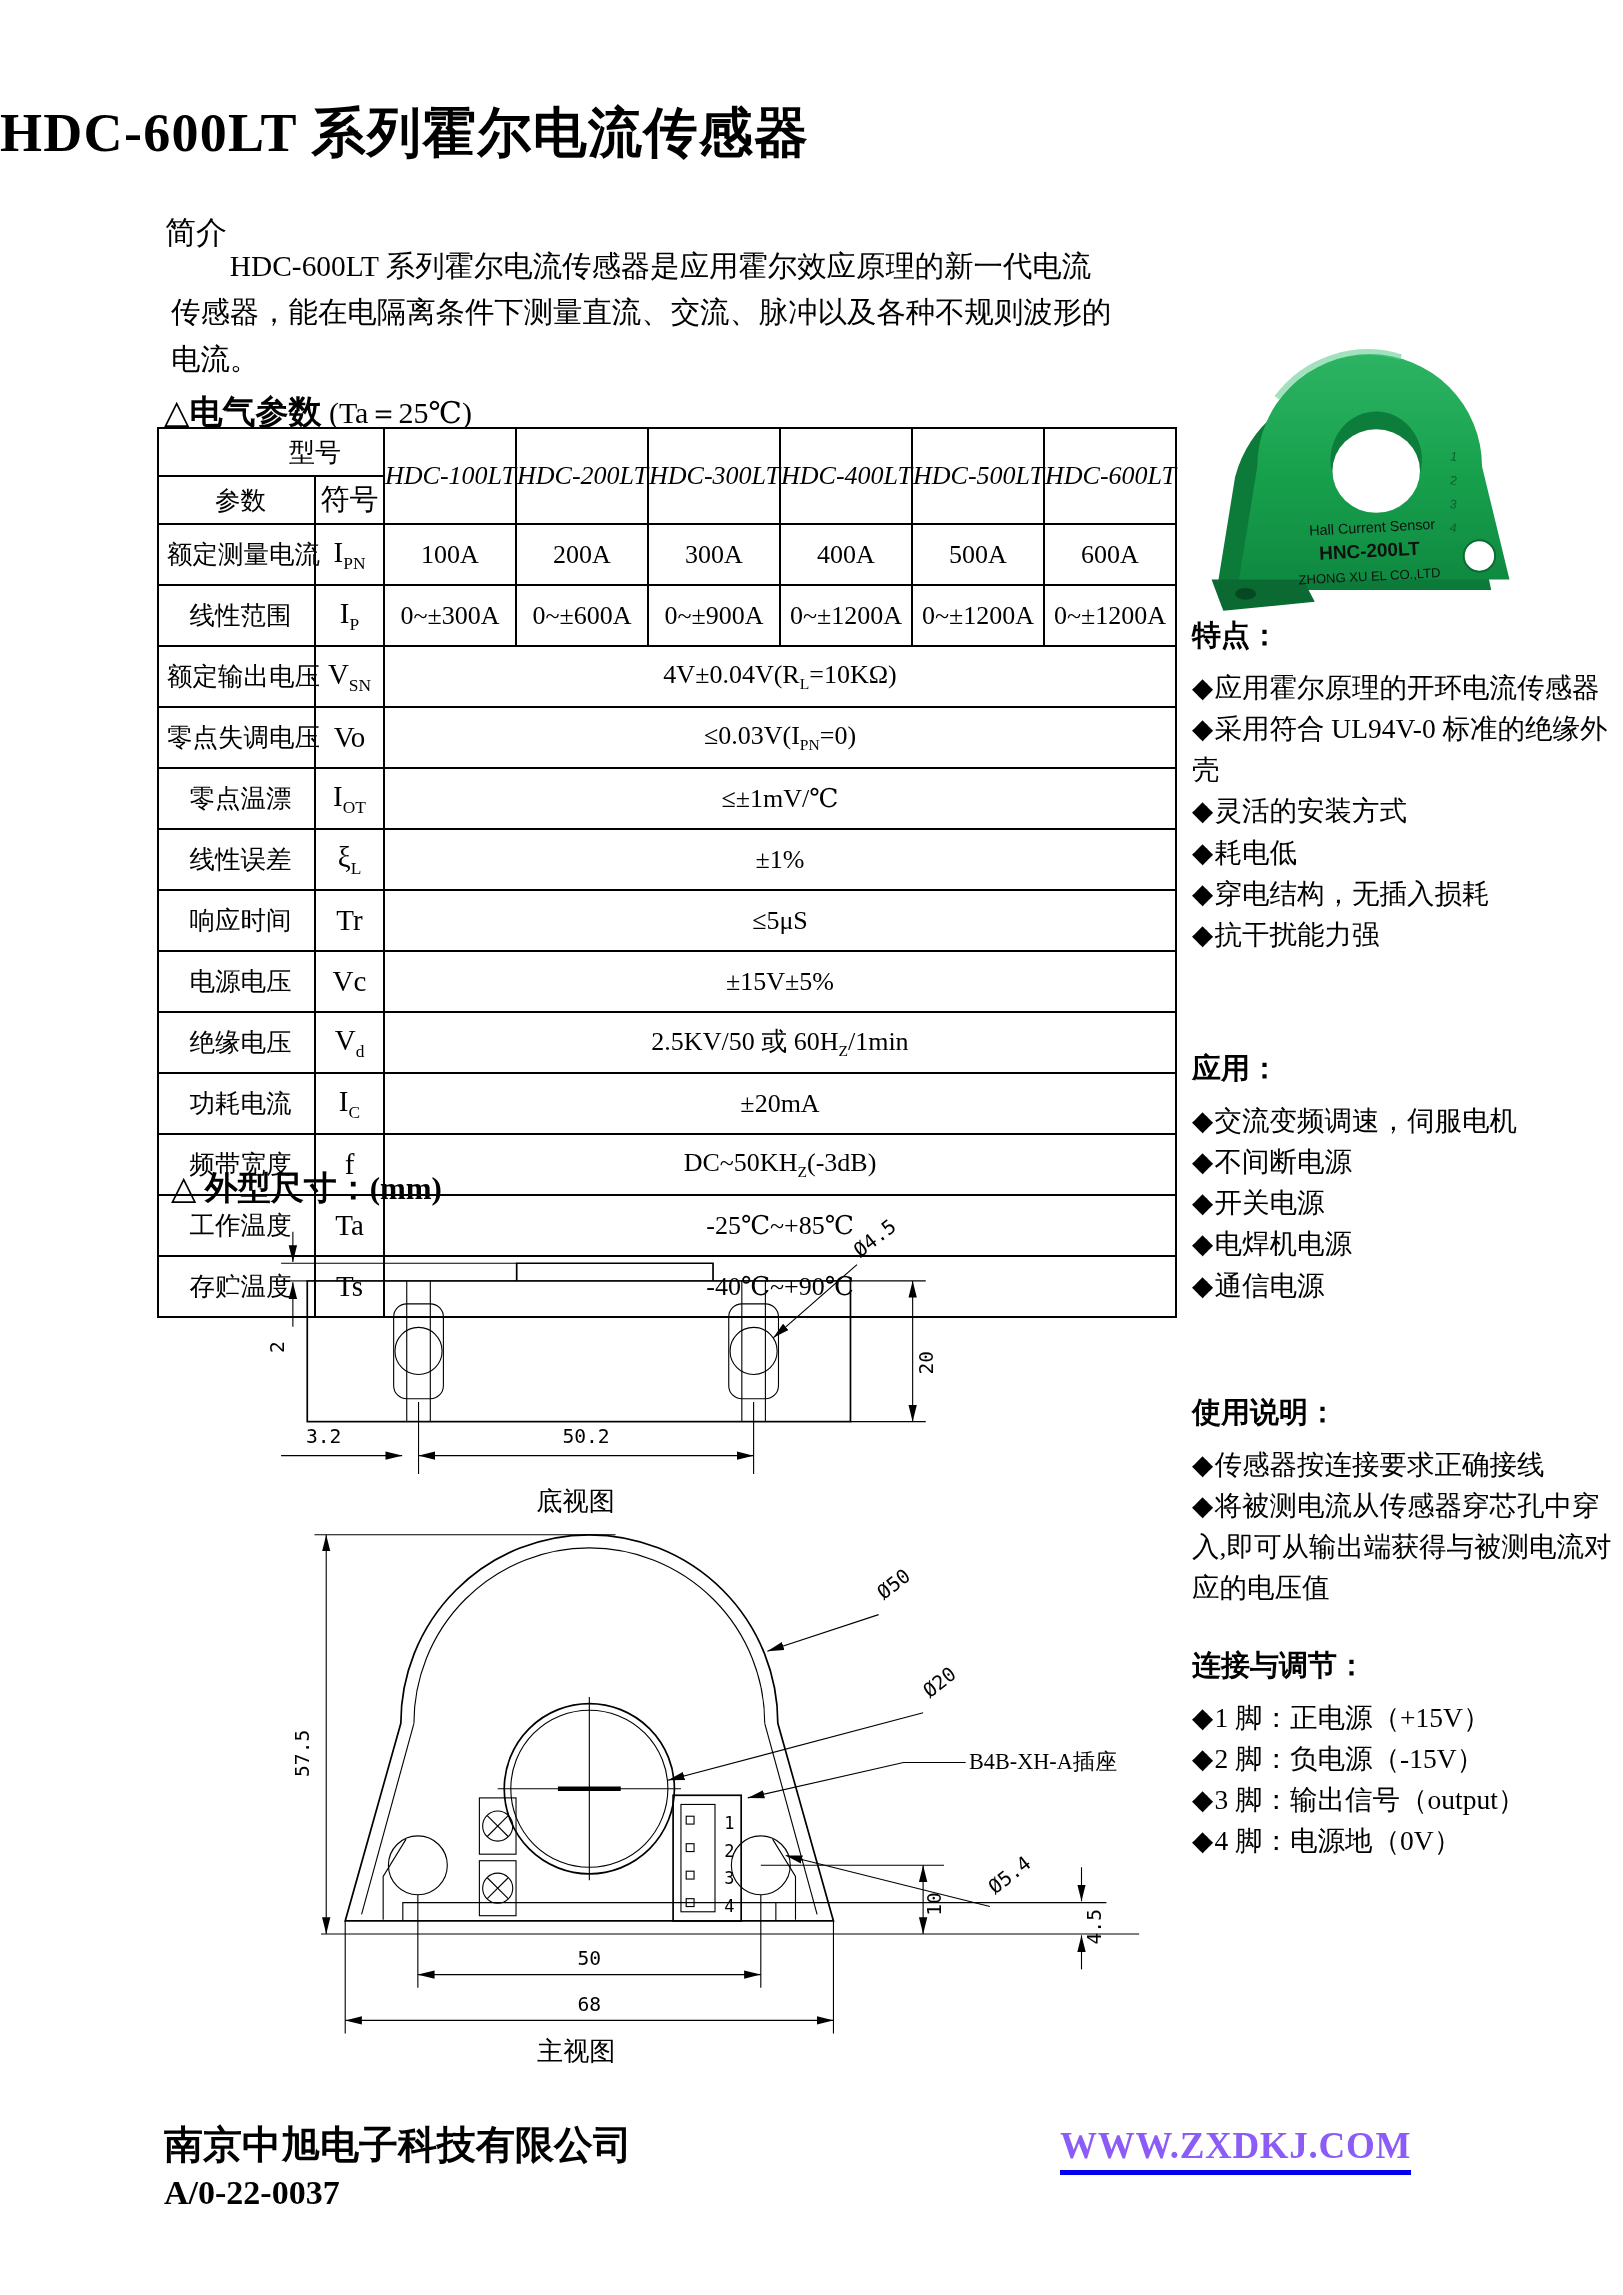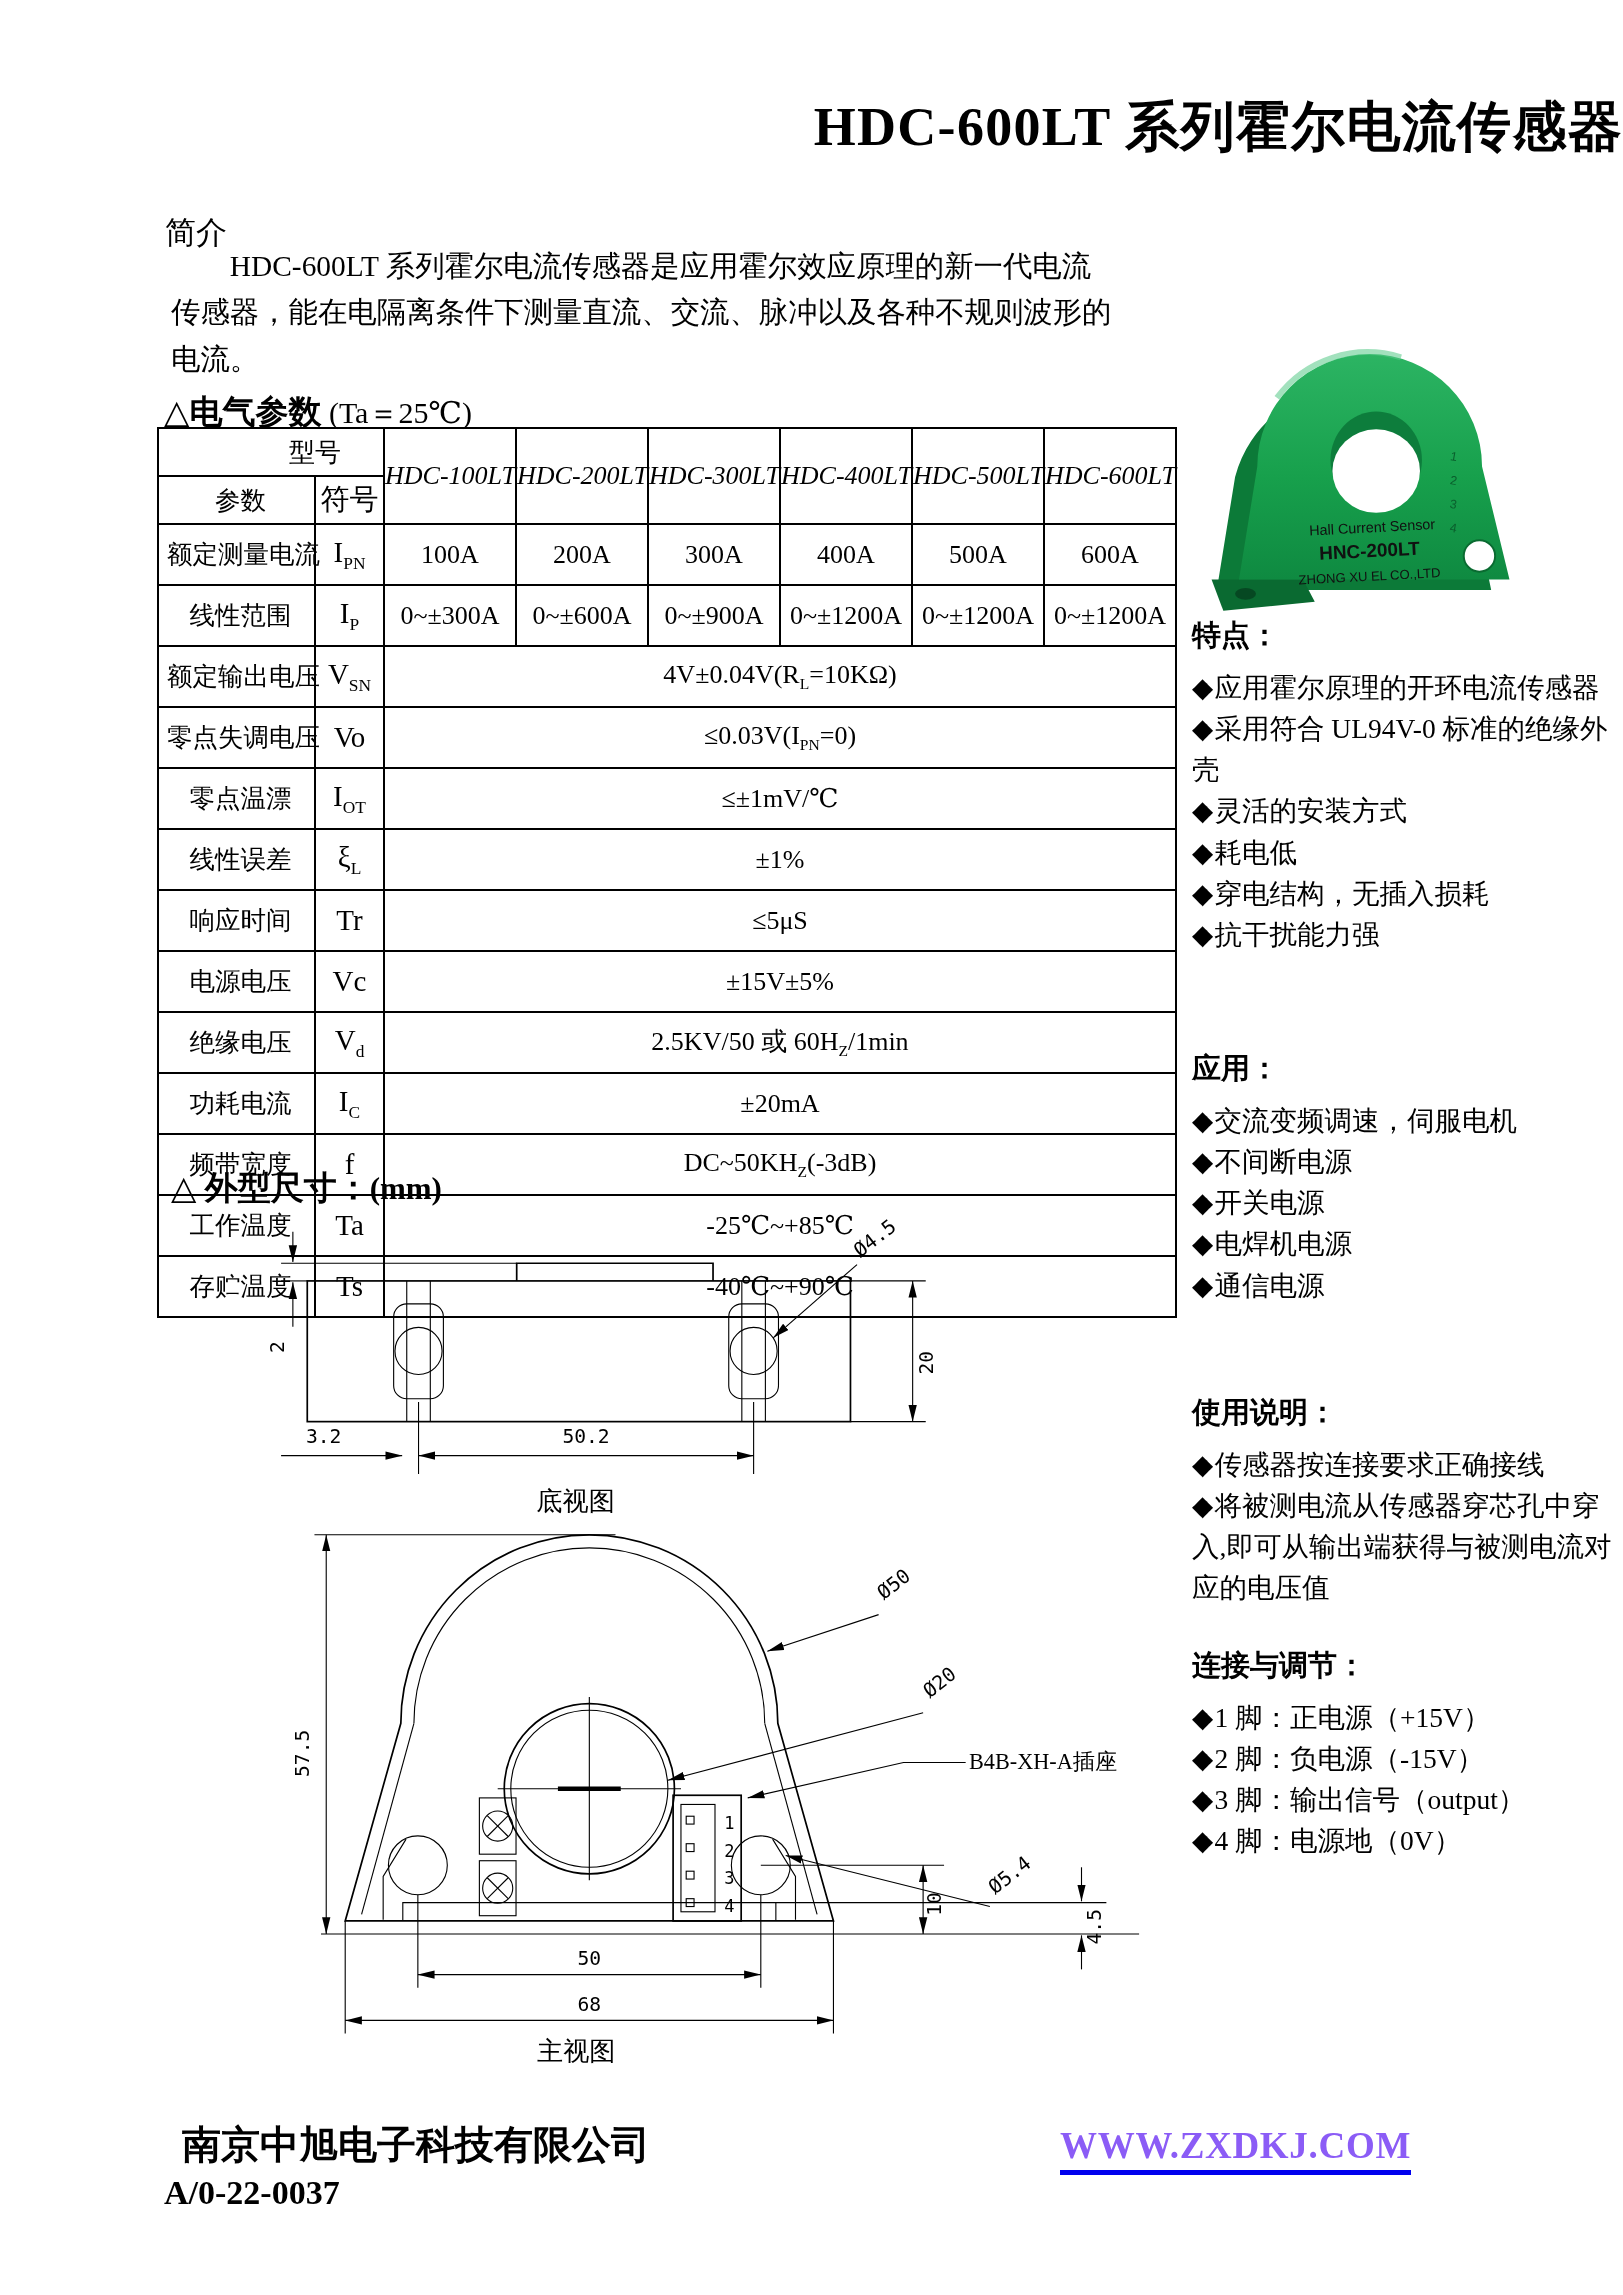--- a/index.html
+++ b/index.html
@@ -4,21 +4,21 @@
 <style>
   * { margin:0; padding:0; box-sizing:border-box; }
   html,body { background:#ffffff; }
   body {
     width:1623px; height:2295px; position:relative;
     font-family:"Liberation Serif","DejaVu Serif",serif; color:#000;
   }
   .abs { position:absolute; }
 
   
-  #page-title { top:91px; left:0; width:100%; text-align:right;
+  #page-title { top:97px; left:0; width:100%; text-align:left;
     font-size:54px; font-weight:bold; letter-spacing:1.3px; }
   #intro-heading { top:212px; left:165px; font-size:31px; }
   #intro-text { top:243px; left:171px; width:942px; font-size:29.4px;
     line-height:1.58; text-indent:2em; }
   .sec-heading { font-size:33px; font-weight:bold; }
   .sec-heading .latin { font-size:30px; font-weight:normal;text-align:right; }
   #elec-heading { top:390px; left:164px; }
   #dim-heading { top:1166px; left:171px; }
   #dim-heading .latin { font-weight:bold; font-size:31px; }
 
@@ -50,21 +50,21 @@
   #sensor-photo { left:1205px; top:326px; width:330px; height:294px; }
   #bottom-view  { left:268px;  top:1212px; width:733px; height:308px; }
   #main-view    { left:249px;  top:1502px; width:949px; height:563px; }
   .ln { stroke:#000; stroke-width:2.6; fill:none; }
   .tn { stroke:#000; stroke-width:1.7; fill:none; }
   .dim { font-family:"DejaVu Sans Mono",monospace; font-size:30px; fill:#000; }
   .cnlabel { font-size:40px; fill:#000; font-family:"Liberation Serif",serif; }
   .cn2 { font-size:34px; fill:#000; font-family:"Liberation Serif",serif; }
 
   
-  #footer-company { top:2118px; left:182px; font-size:39px; font-weight:bold; }
+  #footer-company { top:2118px; left:164px; font-size:39px; font-weight:bold; }
   #footer-docno   { top:2174px; left:164px; font-size:34px; font-weight:bold; }
   #footer-site    { top:2124px; left:1060px; font-size:37px; font-weight:bold;
     color:#8b5cf6; border-bottom:5.9px solid #0000EE; padding-bottom:2.6px;
     text-decoration:none; display:inline-block; letter-spacing:0.7px; }
 </style>
 </head>
 <body>
 
 <div id="page">
 

